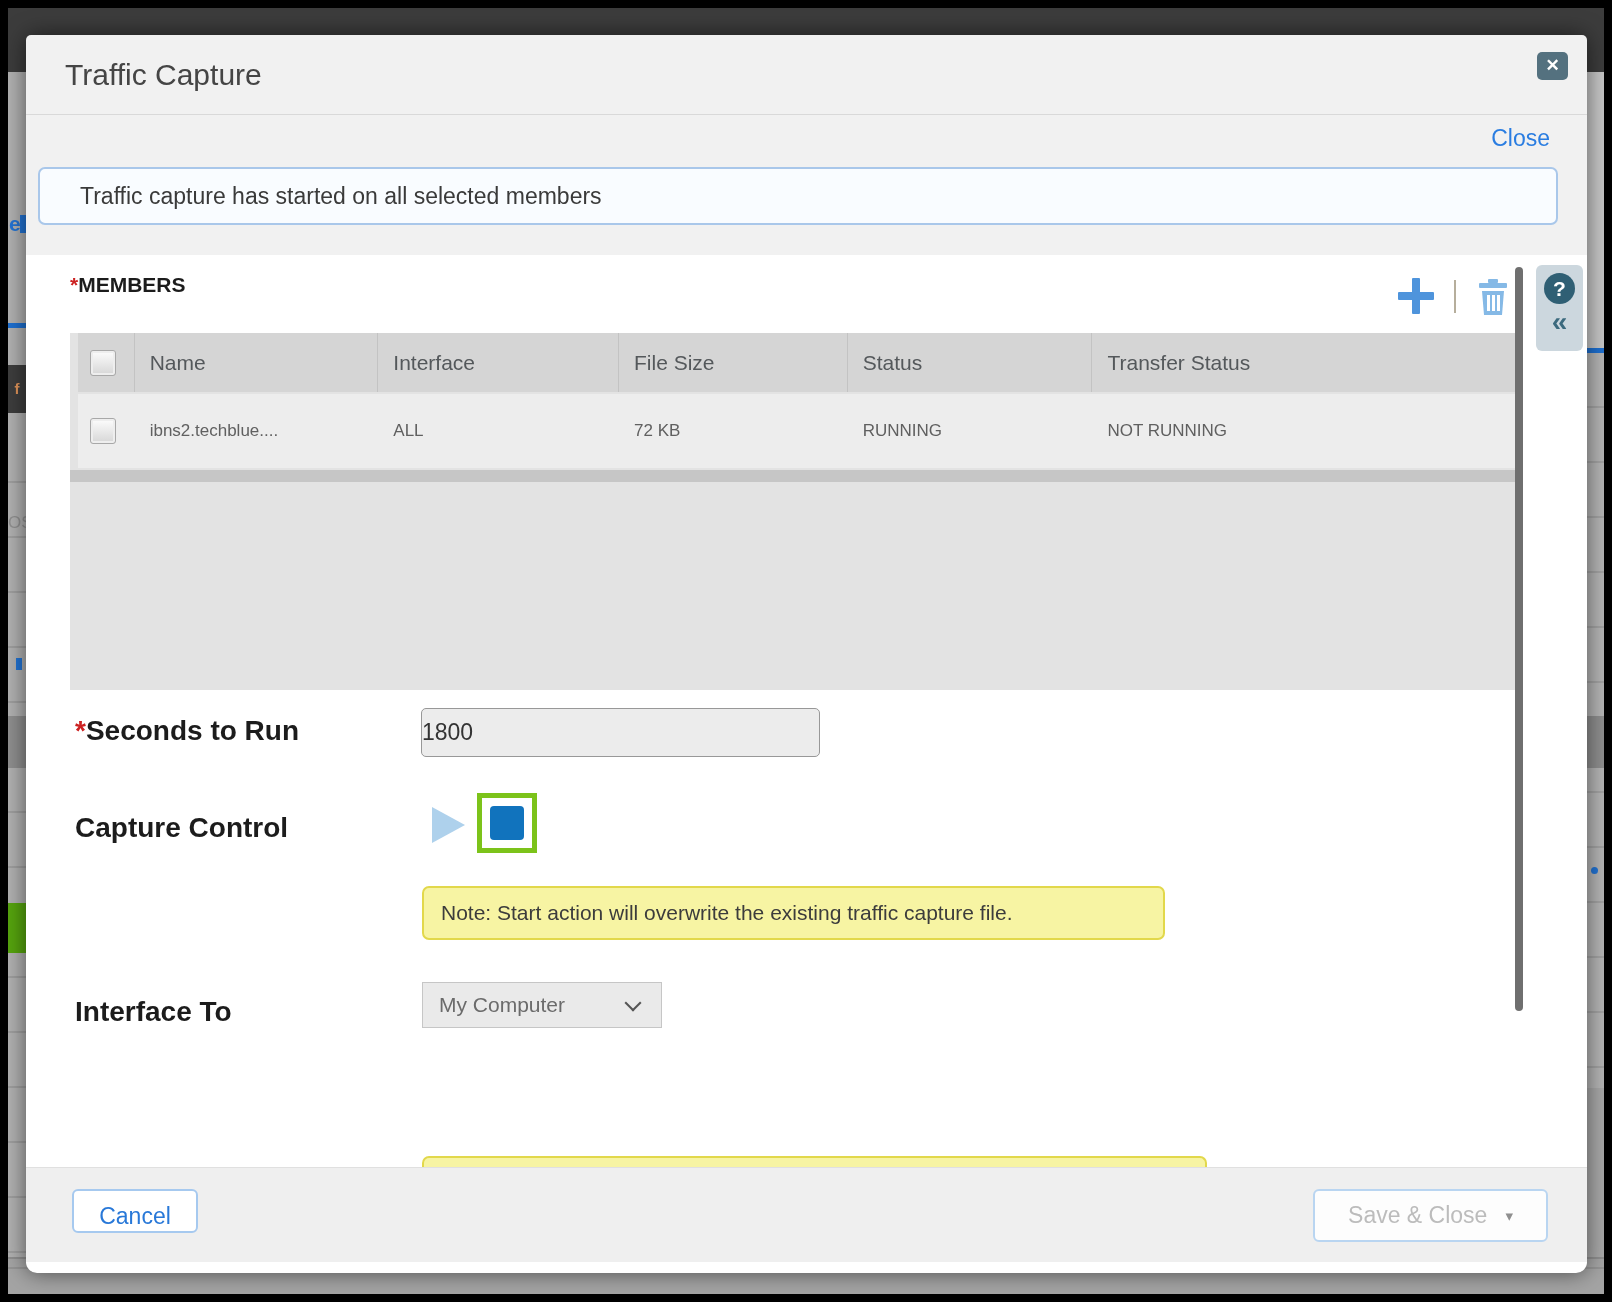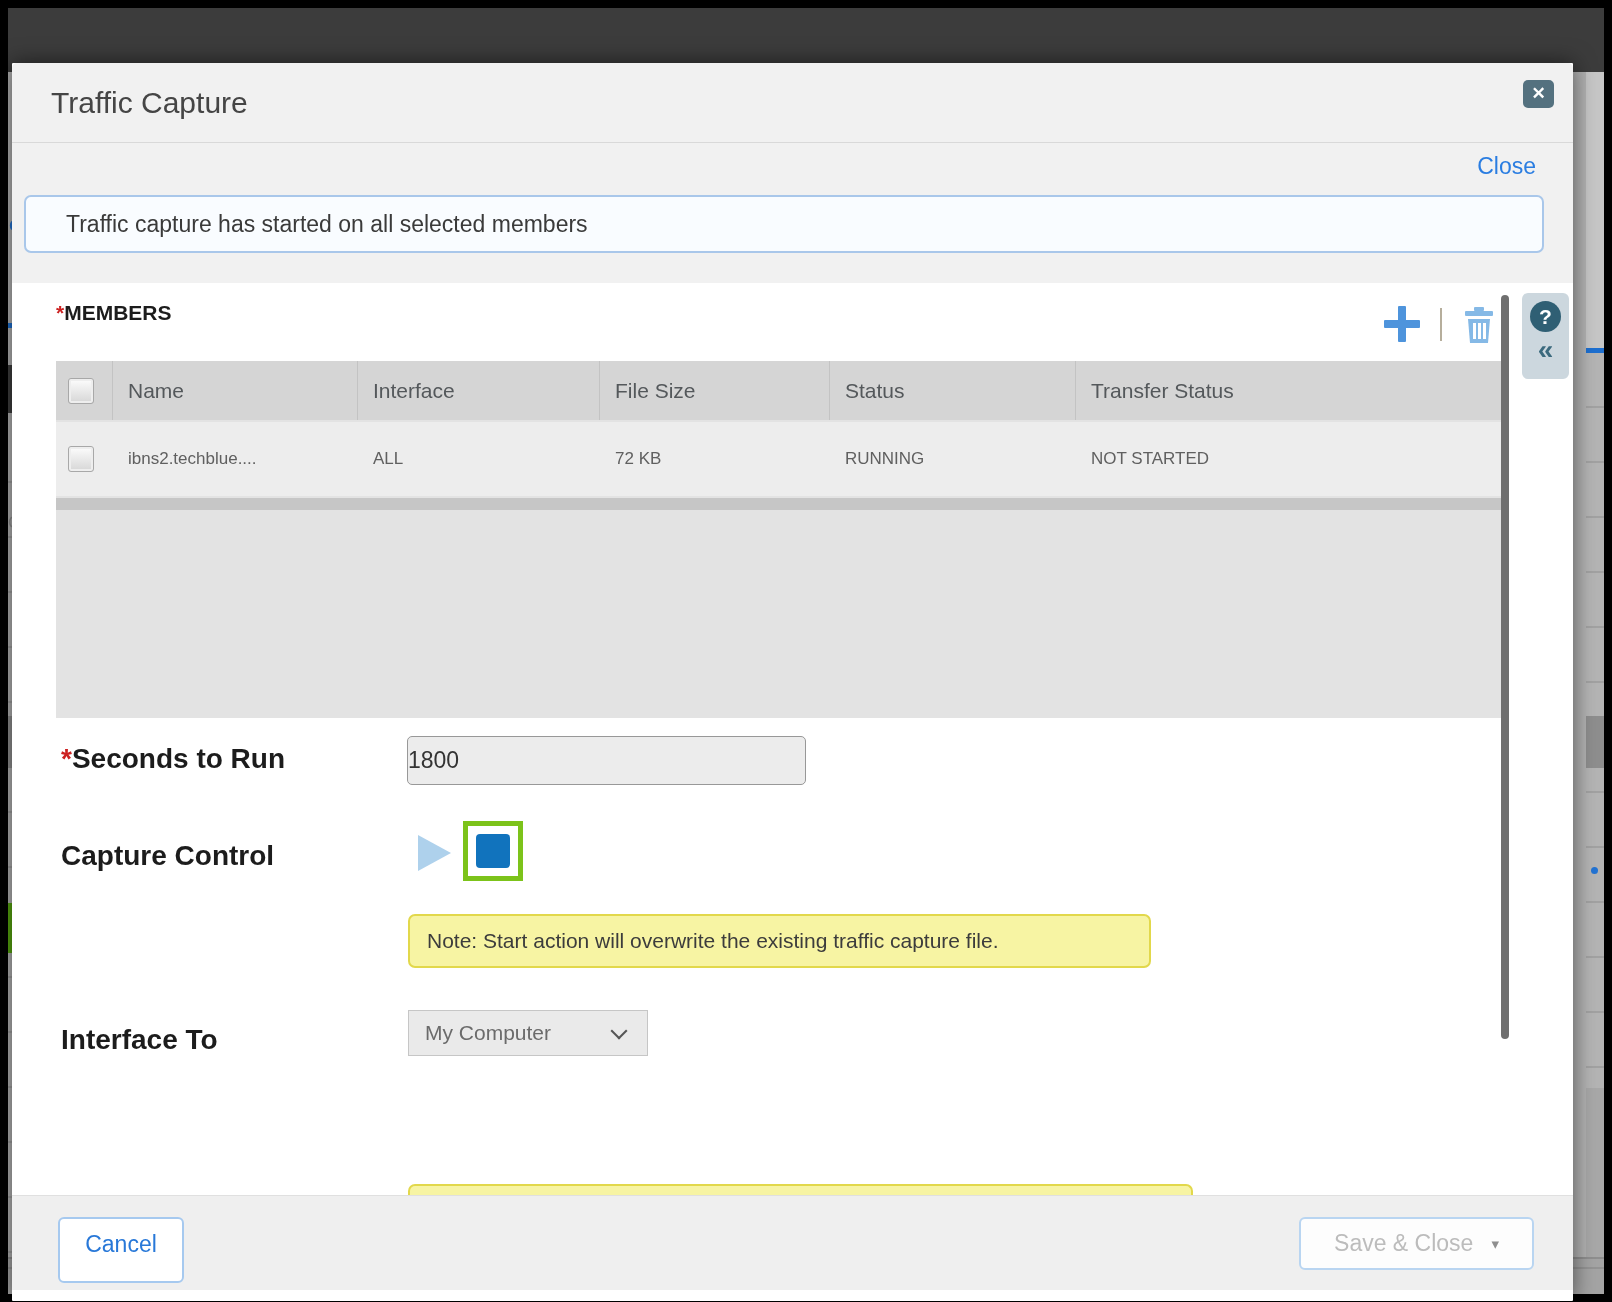--- a/index.html
+++ b/index.html
@@ -13,40 +13,40 @@
   .bd-left, .bd-right { position:absolute; top:64px; width:18px; height:1193px; }
   .bd-left { left:0; background:#b0b0b0; }
   .bd-right { right:0; background:#b4b4b4; }
   .bd-rows { position:absolute; left:0; width:100%; background:repeating-linear-gradient(to bottom, rgba(0,0,0,0) 0 53px, rgba(0,0,0,.10) 53px 55px); }
   .bd-frag { position:absolute; }
   .bd-blue-text { color:#2273d3; font-size:21px; font-weight:bold; }
   .bd-bottombar { position:absolute; left:0; top:1249px; width:100%; height:37px; background:#a4a4a4; border-top:2px solid #8f8f8f; }
   .bd-bottombar::after { content:""; position:absolute; left:0; top:8px; width:100%; height:2px; background:#949494; }
 
   
-  .modal { position:absolute; left:12px; top:35px; width:1561px; height:1238px; background:#fff;
-           border-radius:1px; box-shadow:0 0 22px rgba(0,0,0,.55);margin-top:28px; }
+  .modal { position:absolute; left:26px; top:35px; width:1561px; height:1238px; background:#fff;
+           border-radius:11px; box-shadow:0 0 22px rgba(0,0,0,.55); }
   .modal-header { position:relative; height:80px; background:#f1f1f1; border-bottom:1px solid #d9d9d9; border-radius:5px 5px 0 0; }
   .modal-title { position:absolute; left:39px; top:0; line-height:80px; font-size:30px; color:#454545; }
   .x-btn { position:absolute; left:1511px; top:17px; width:31px; height:28px; background:#54717f; border-radius:5px;
            color:#fff; font-size:17px; font-weight:bold; text-align:center; line-height:28px; cursor:pointer; }
   .modal-subheader { position:relative; height:140px; background:#f1f1f1; }
   .close-link { position:absolute; right:37px; top:10px; font-size:23px; color:#2a7de1; cursor:pointer; }
   .banner { position:absolute; left:12px; top:52px; width:1520px; height:58px; background:#f9fcff;
             border:2px solid #a9c7ea; border-radius:7px; font-size:23px; color:#3a3a3a; line-height:54px; padding-left:40px; }
 
   .modal-body { position:relative; height:912px; background:#fff; overflow:hidden; }
   .members-label { position:absolute; left:44px; top:18px; font-size:21px; font-weight:bold; color:#1c1c1c; }
   .req { color:#cc2222; }
   .plus-icon { position:absolute; left:1372px; top:23px; width:36px; height:36px; cursor:pointer; }
   .icon-sep { position:absolute; left:1428px; top:25px; width:2px; height:33px; background:#b6ae9c; }
   .trash-icon { position:absolute; left:1452px; top:24px; width:30px; height:36px; cursor:pointer; }
 
   
-  .grid { position:absolute; left:44px; top:78px; width:1445px; height:357px; background:#e3e3e3; }
+  .grid { position:absolute; left:44px; top:78px; width:1445px; height:357px; background:#e3e3e3;padding-left:8px; }
   .grid-header { display:flex; height:59px; background:#d5d5d5; }
   .grid-header .cell { border-right:1px solid #c3c3c3; color:#54585b; font-size:21px; line-height:59px; padding-left:15px; }
   .grid-header .cell:last-child { border-right:none; }
   .grid-row { display:flex; height:74px; background:#ededed; margin-top:2px; }
   .grid-row .cell { color:#606060; font-size:17px; line-height:74px; padding-left:15px; }
   .c0 { width:57px; padding-left:0 !important; position:relative; }
   .c1 { width:245px; } .c2 { width:242px; } .c3 { width:230px; } .c4 { width:246px; } .c5 { width:425px; }
   .checkbox { position:absolute; left:12px; top:50%; margin-top:-13px; width:26px; height:26px;
               background:linear-gradient(#fdfdfd,#d6d6d6); border:1px solid #a8a8a8; border-radius:3px;
               box-shadow:inset 0 0 0 2px #eee; cursor:pointer; }
@@ -73,21 +73,21 @@
                   border:2px solid #ababab; border-radius:7px; font-size:22px; color:#9e9e9e; text-align:center; line-height:46px; }
 
   
   .v-scrollbar { position:absolute; left:1489px; top:232px; width:8px; height:744px; background:#6f6f6f; border-radius:4px; }
   .help-panel { position:absolute; left:1510px; top:230px; width:47px; height:86px; background:#ccd7de; border-radius:6px; text-align:center; }
   .help-circle { display:inline-block; margin-top:8px; width:31px; height:31px; border-radius:50%; background:#2f5f74;
                  color:#fff; font-size:21px; font-weight:bold; line-height:31px; cursor:pointer; }
   .collapse-glyph { display:block; margin-top:1px; color:#3c6a7e; font-size:28px; font-weight:bold; line-height:34px; cursor:pointer; }
 
   .modal-footer { position:relative; height:95px; background:#efefef; border-top:1px solid #e0e0e0; }
-  .cancel-btn { position:absolute; left:46px; top:21px; width:126px; height:66px; background:#fff;
+  .cancel-btn { position:absolute; left:46px; top:21px; width:126px; height:44px; background:#fff;
                 border:2px solid #a6c9ef; border-radius:6px; color:#2878d8; font-size:23px; text-align:center; line-height:50px; cursor:pointer; }
   .save-btn { position:absolute; left:1287px; top:21px; width:235px; height:53px; background:#fdfdfd;
               border:2px solid #b9d5f1; border-radius:6px; color:#bcbcbc; font-size:23px;
               display:flex; align-items:center; justify-content:center; gap:18px; }
   .save-caret { color:#8f8f8f; font-size:15px; }
 </style>
 </head>
 <body>
 
 <div class="stage">
@@ -158,21 +158,21 @@
           <div class="cell c5">Transfer Status</div>
         </div>
         <div class="grid-row">
           <div class="cell c0">
             <div class="checkbox"></div>
           </div>
           <div class="cell c1">ibns2.techblue....</div>
           <div class="cell c2">ALL</div>
           <div class="cell c3">72 KB</div>
           <div class="cell c4">RUNNING</div>
-          <div class="cell c5">NOT STARTED</div>
+          <div class="cell c5">NOT RUNNING</div>
         </div>
         <div class="h-scrollbar"></div>
       </div>
 
       <div class="field-label" style="top:460px;"><span class="req">*</span><span>Seconds to Run</span></div>
       <input class="seconds-input" value="1800" style="">
 
       <div class="field-label" style="top:557px;">Capture Control</div>
       <div class="play-icon"></div>
       <div class="stop-wrap">

